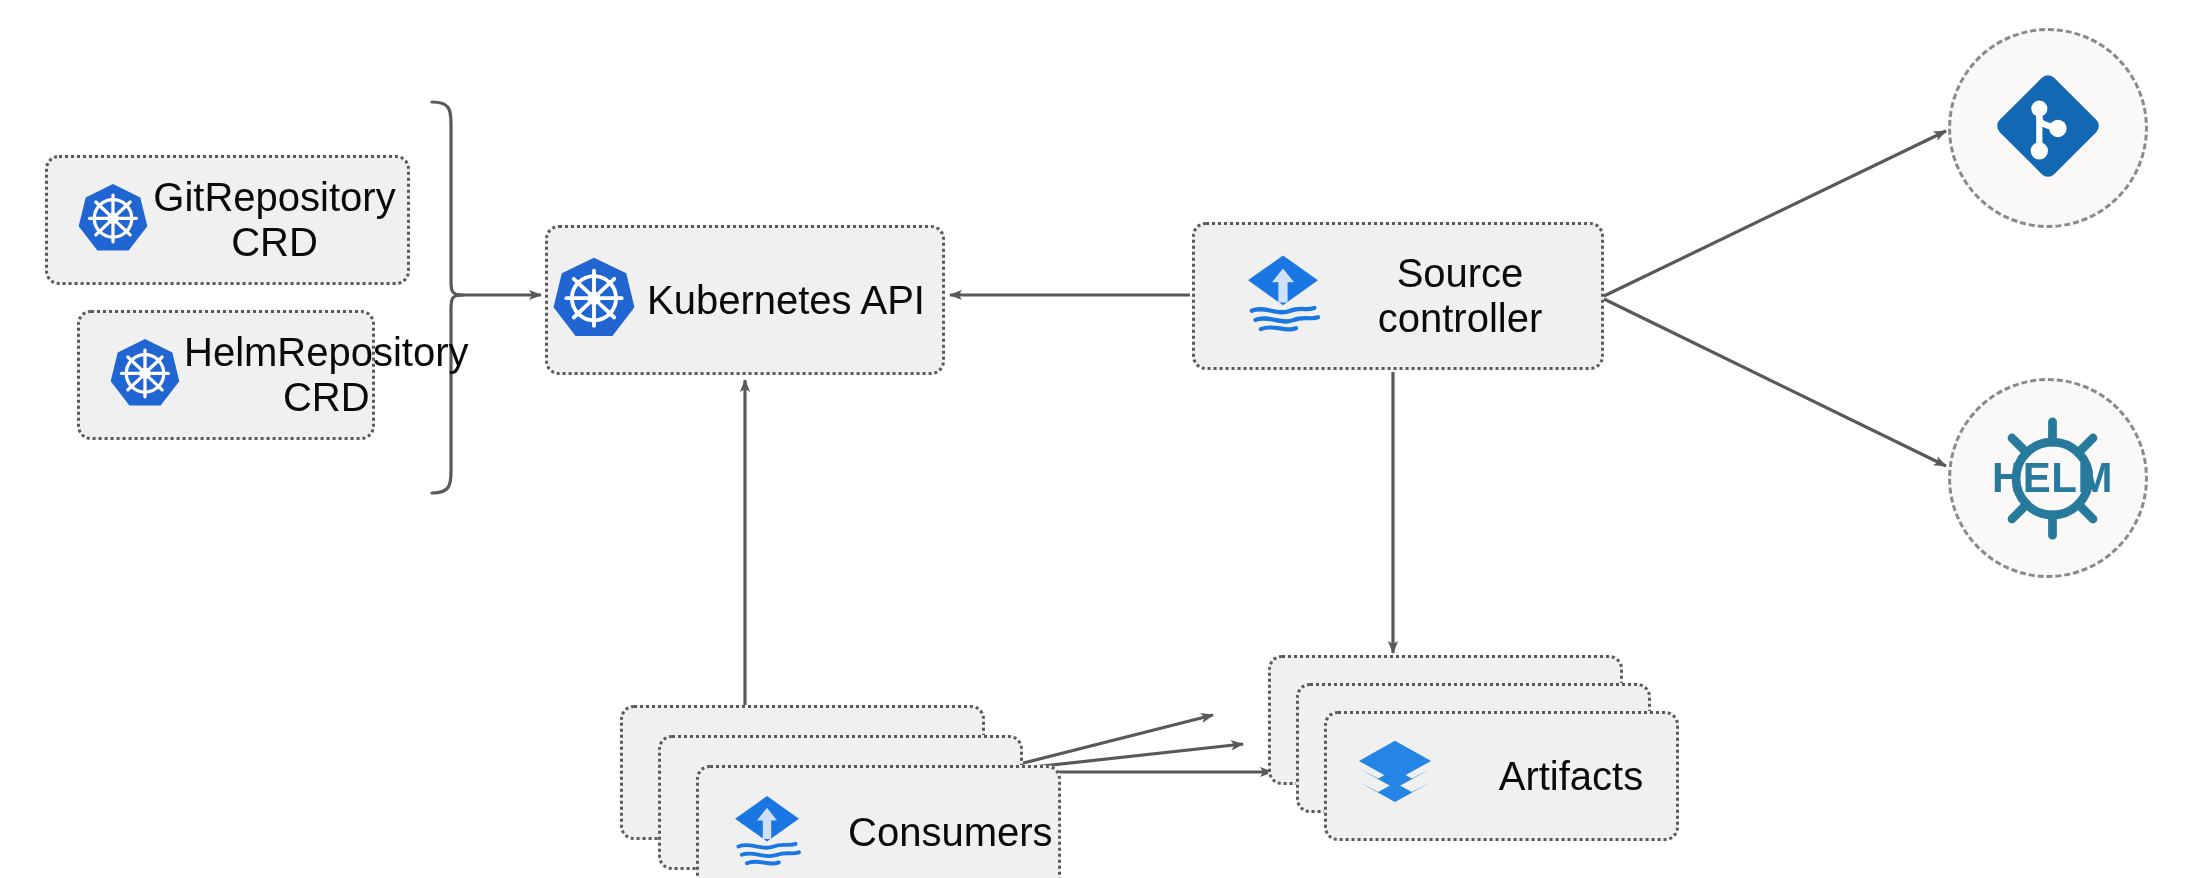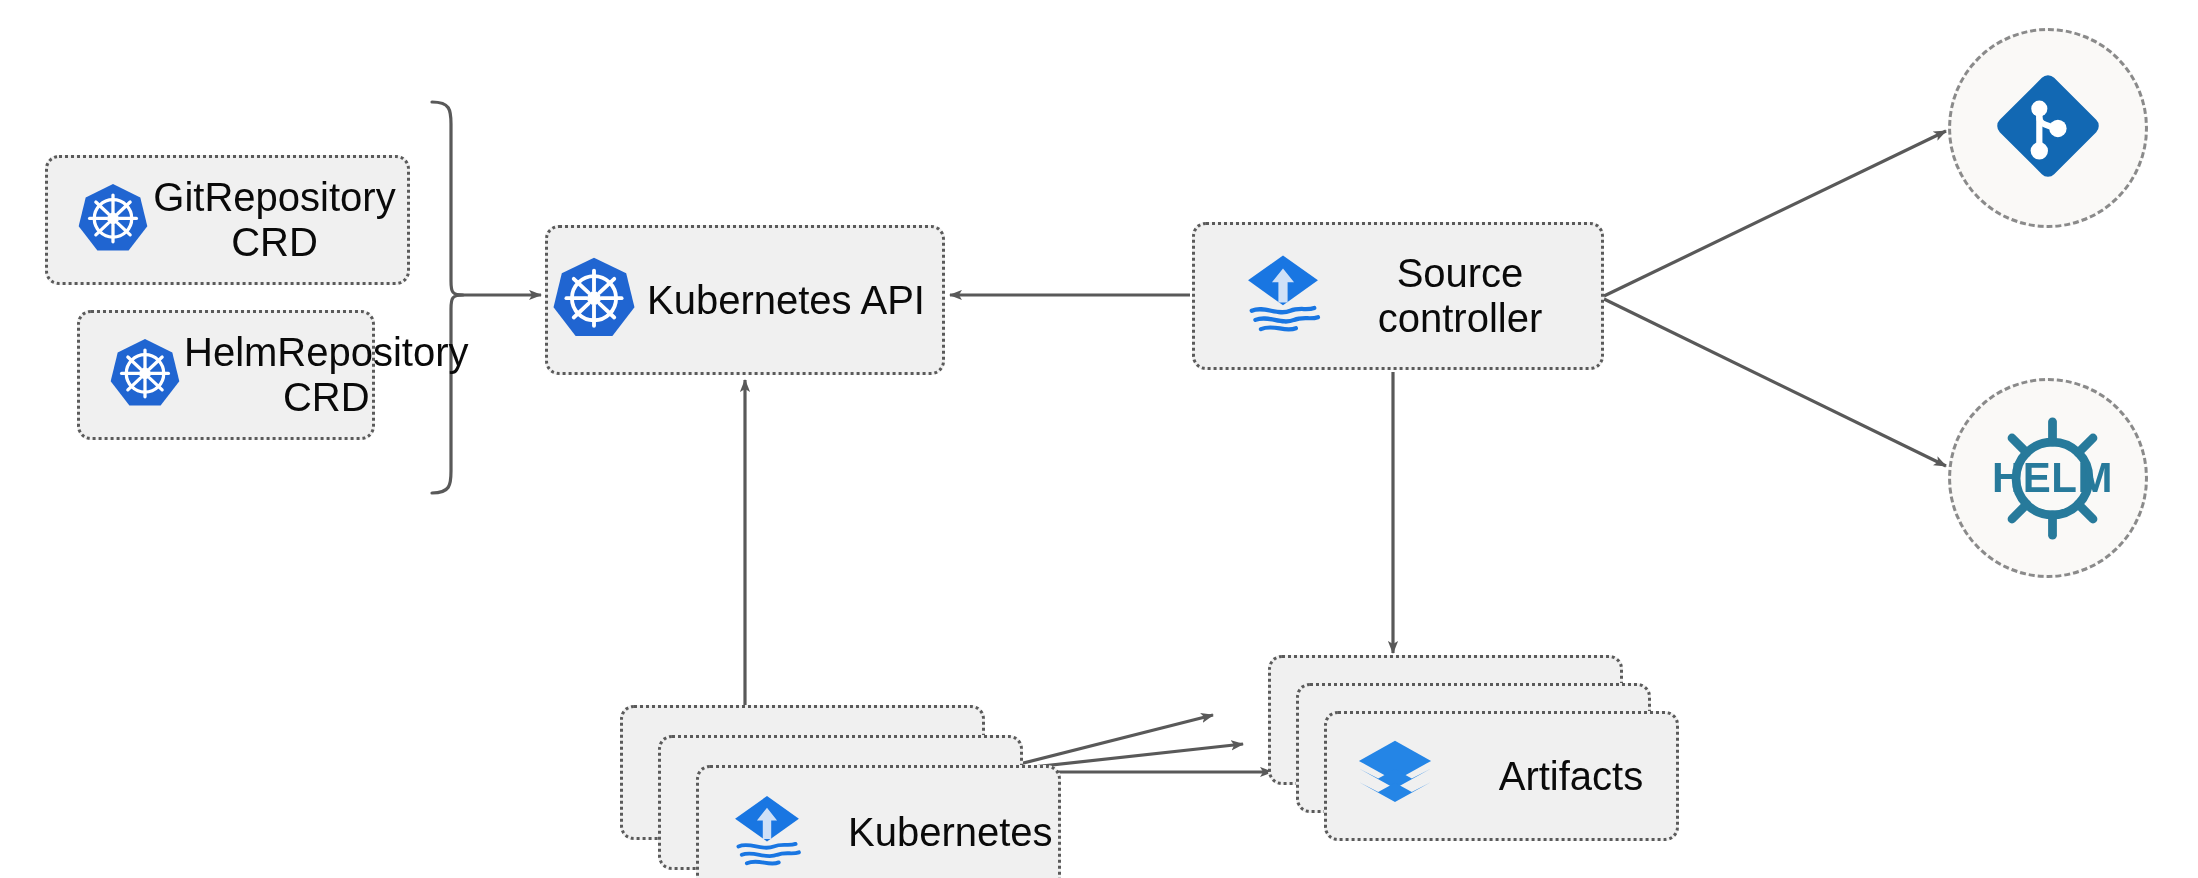--- a/index.html
+++ b/index.html
@@ -248,21 +248,21 @@
         <svg width="84" height="84" viewBox="0 0 100 100" xmlns="http://www.w3.org/2000/svg">
           <path d="M50 6 L88 33 L50 60 L12 33 Z" fill="#1976e2"></path>
           <path d="M50 20 L62 35 L55 35 L55 57 L45 57 L45 35 L38 35 Z" fill="#cfe0f7"></path>
           <g stroke="#1976e2" stroke-width="4.6" fill="none" stroke-linecap="round">
             <path d="M16 66 C 30 60, 44 72, 58 66 C 68 62, 76 66, 84 63"></path>
             <path d="M20 76 C 34 70, 48 82, 62 76 C 72 72, 80 76, 88 73"></path>
             <path d="M26 86 C 40 80, 52 90, 64 85"></path>
           </g>
         </svg>
       </span>
-      <span class="label">Kubernetes</span>
+      <span class="label">Consumers</span>
     </div>
   </div>
 
   <div class="stack" style="left:1268px; top:655px; width:430px; height:200px;">
     <div class="node ghost" style="width:355px; height:130px;"></div>
     <div class="node ghost" style="transform:translate(28px,28px); width:355px; height:130px;"></div>
     <div class="node" style="transform:translate(56px,56px); width:355px; height:130px; padding-left:26px;">
       <span class="icon-slot">
         <svg width="84" height="84" viewBox="0 0 100 100" xmlns="http://www.w3.org/2000/svg">
           <path d="M50 8 L93 32 L50 56 L7 32 Z" fill="#2485e6"></path>

